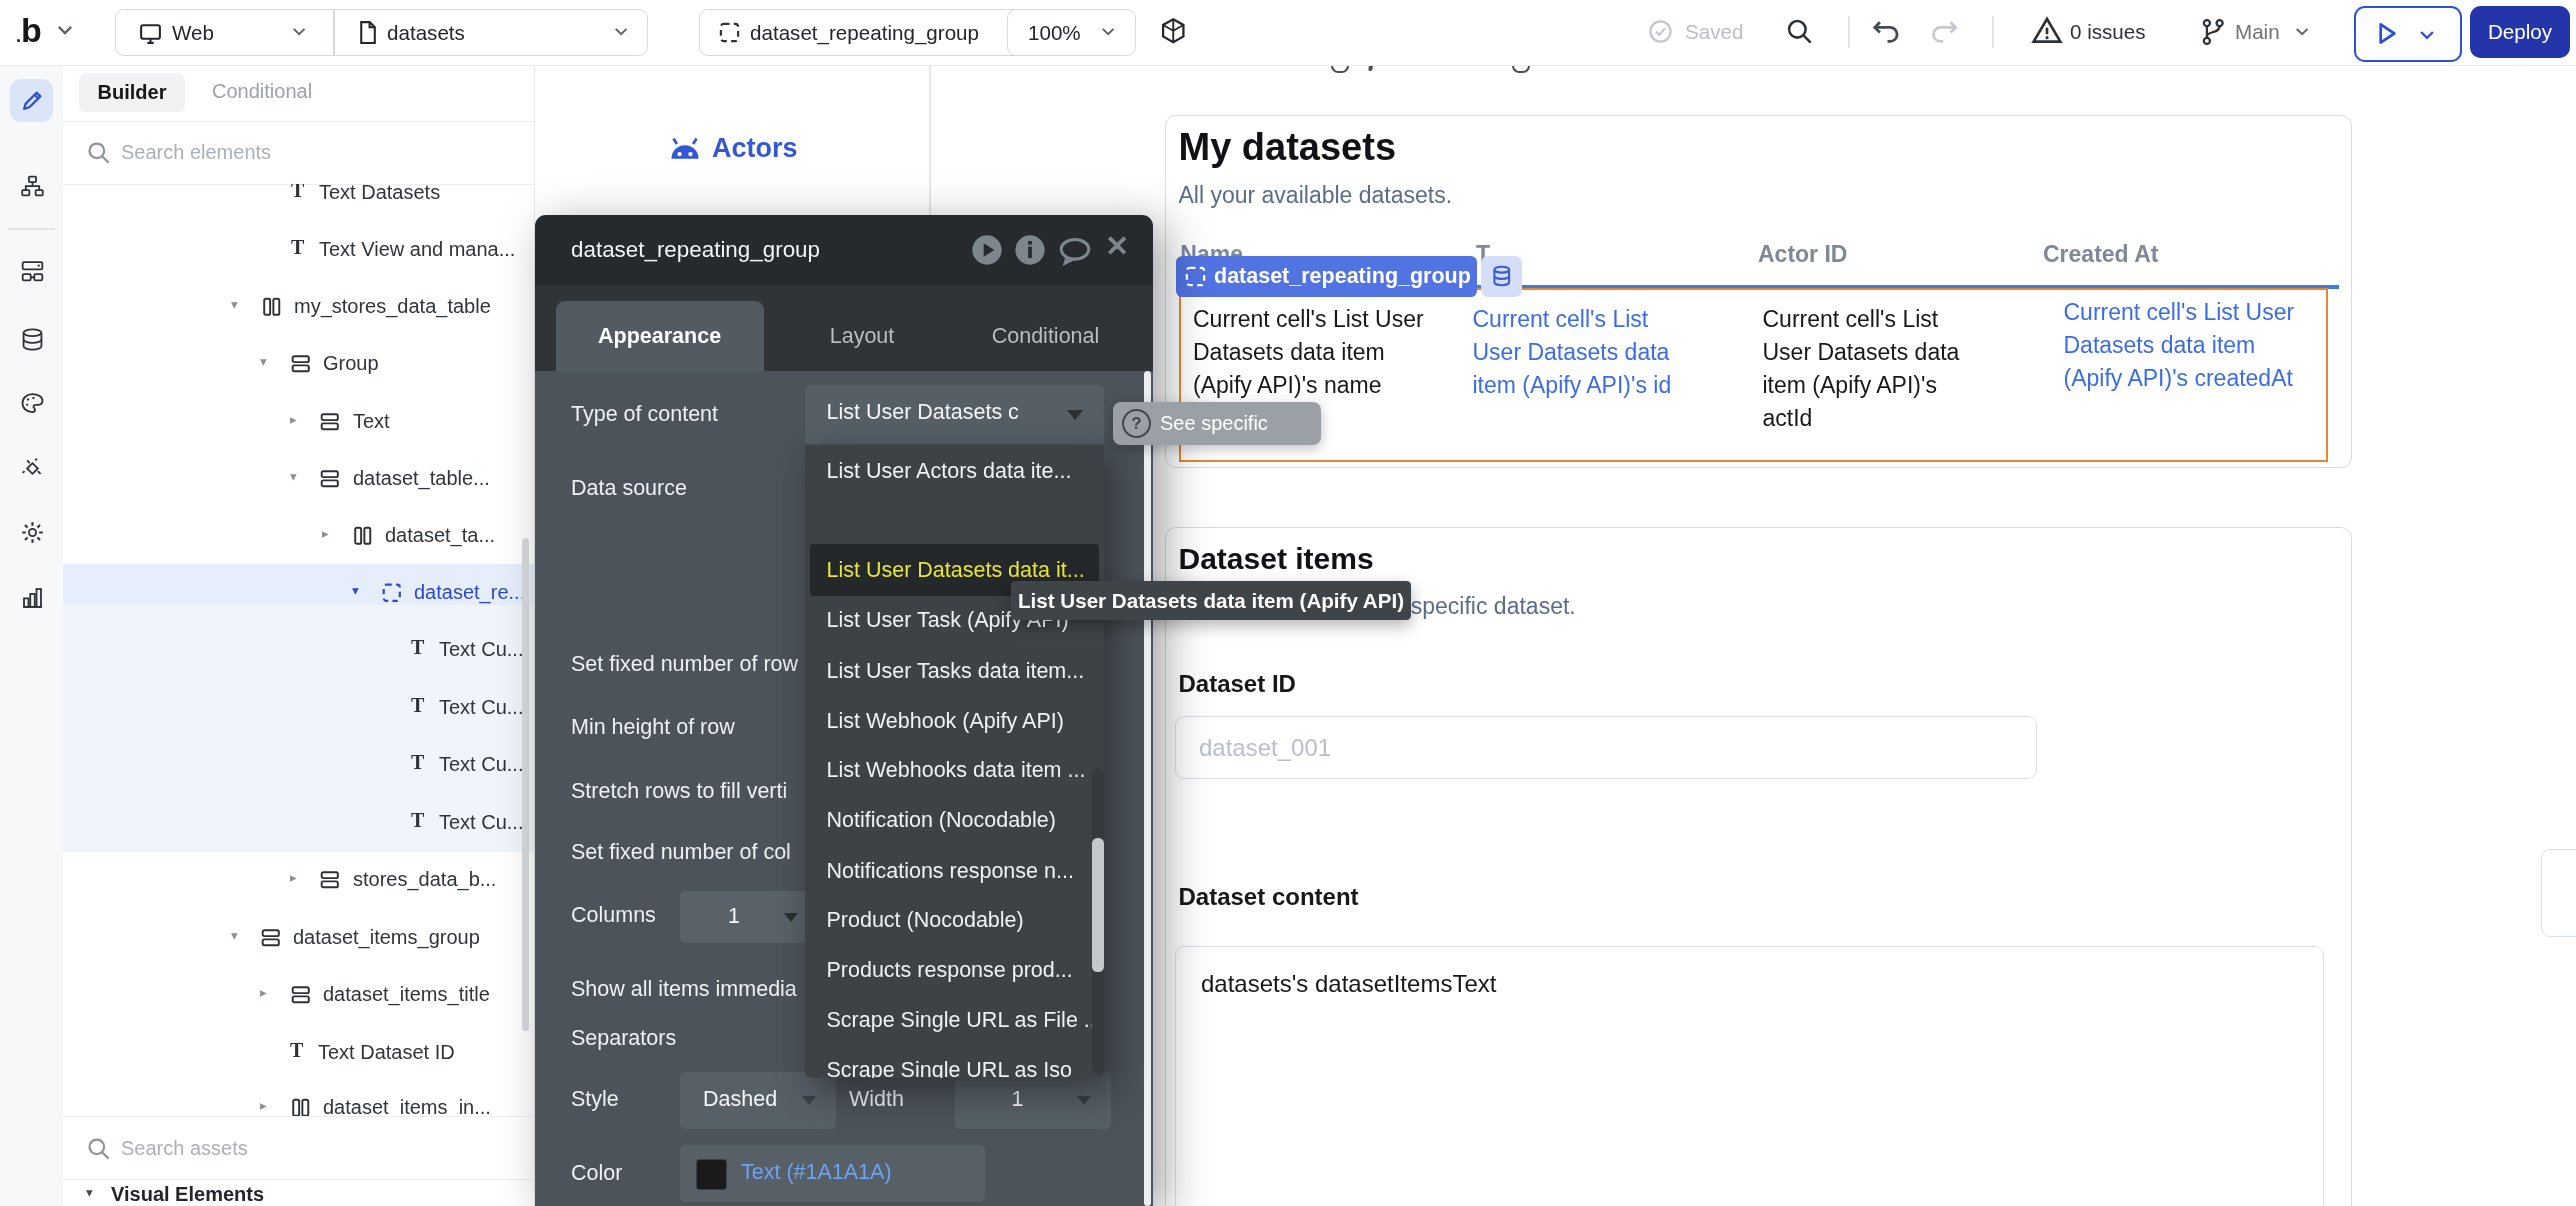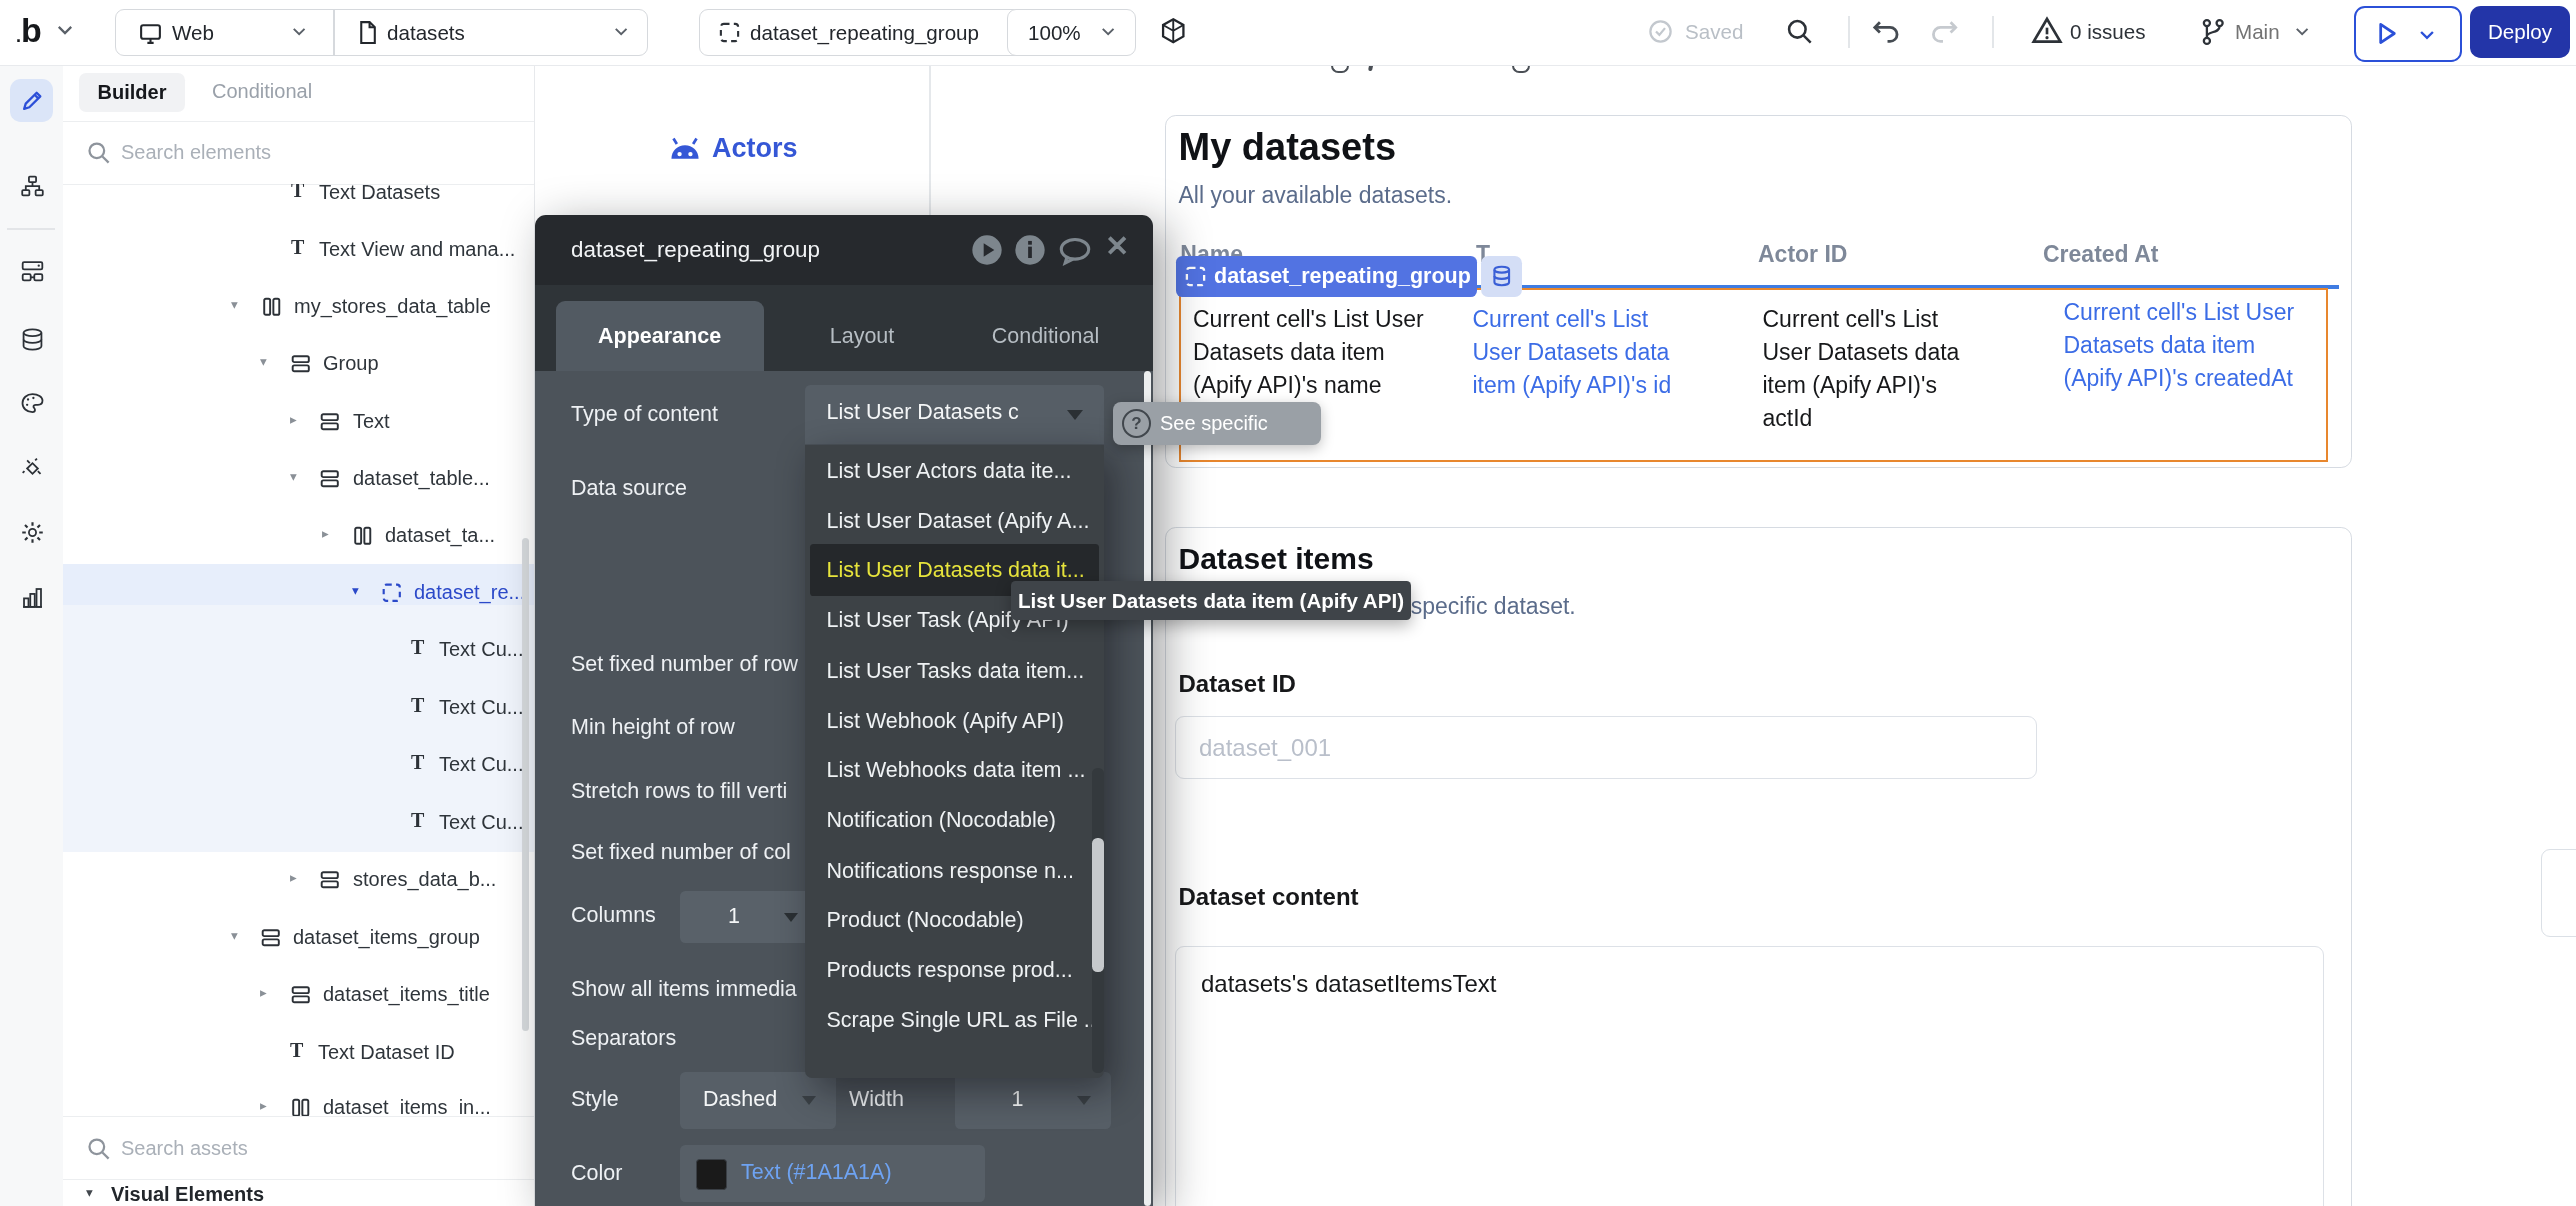--- a/index.html
+++ b/index.html
@@ -504,31 +504,31 @@
         <div class="abs" style="left:16px;top:14.3px;width:29px;height:29px;background:#1A1A1A;border:1.8px solid #3a3f45;border-radius:3.6px;"></div>
         <span class="abs" style="left:61px;top:15.2px;color:#6ea3f2;">Text (#1A1A1A)</span>
       </div>
     </div>
     <div class="pscroll"></div>
   </div>
 
   <div class="menu">
     <div class="mhl"></div>
     <div class="mitem" style="top:1.8px;">List User Actors data ite...</div>
-    <div class="mitem" style="top:52px;">List User Dataset (Apify A...</div>
     <div class="mitem hl" style="top:101px;">List User Datasets data it...</div>
     <div class="mitem" style="top:202px;">List User Tasks data item...</div>
     <div class="mitem" style="top:151px;">List User Task (Apify API)</div>
     <div class="mitem" style="top:252px;">List Webhook (Apify API)</div>
     <div class="mitem" style="top:301px;">List Webhooks data item ...</div>
     <div class="mitem" style="top:351px;">Notification (Nocodable)</div>
     <div class="mitem" style="top:402px;">Notifications response n...</div>
     <div class="mitem" style="top:451px;">Product (Nocodable)</div>
     <div class="mitem" style="top:501px;">Products response prod...</div>
     <div class="mitem" style="top:551px;">Scrape Single URL as File ...</div>
+    <div class="mitem" style="top:601px;">Scrape Single URL as Iso</div>
     <div class="mtrack"></div>
     <div class="mthumb"></div>
   </div>
 
   <div class="seeref">
     <span class="q">?</span>
     <span class="lbl">See specific</span>
   </div>
   <div class="tooltip">
       <span>List User Datasets data item (Apify API)</span>

